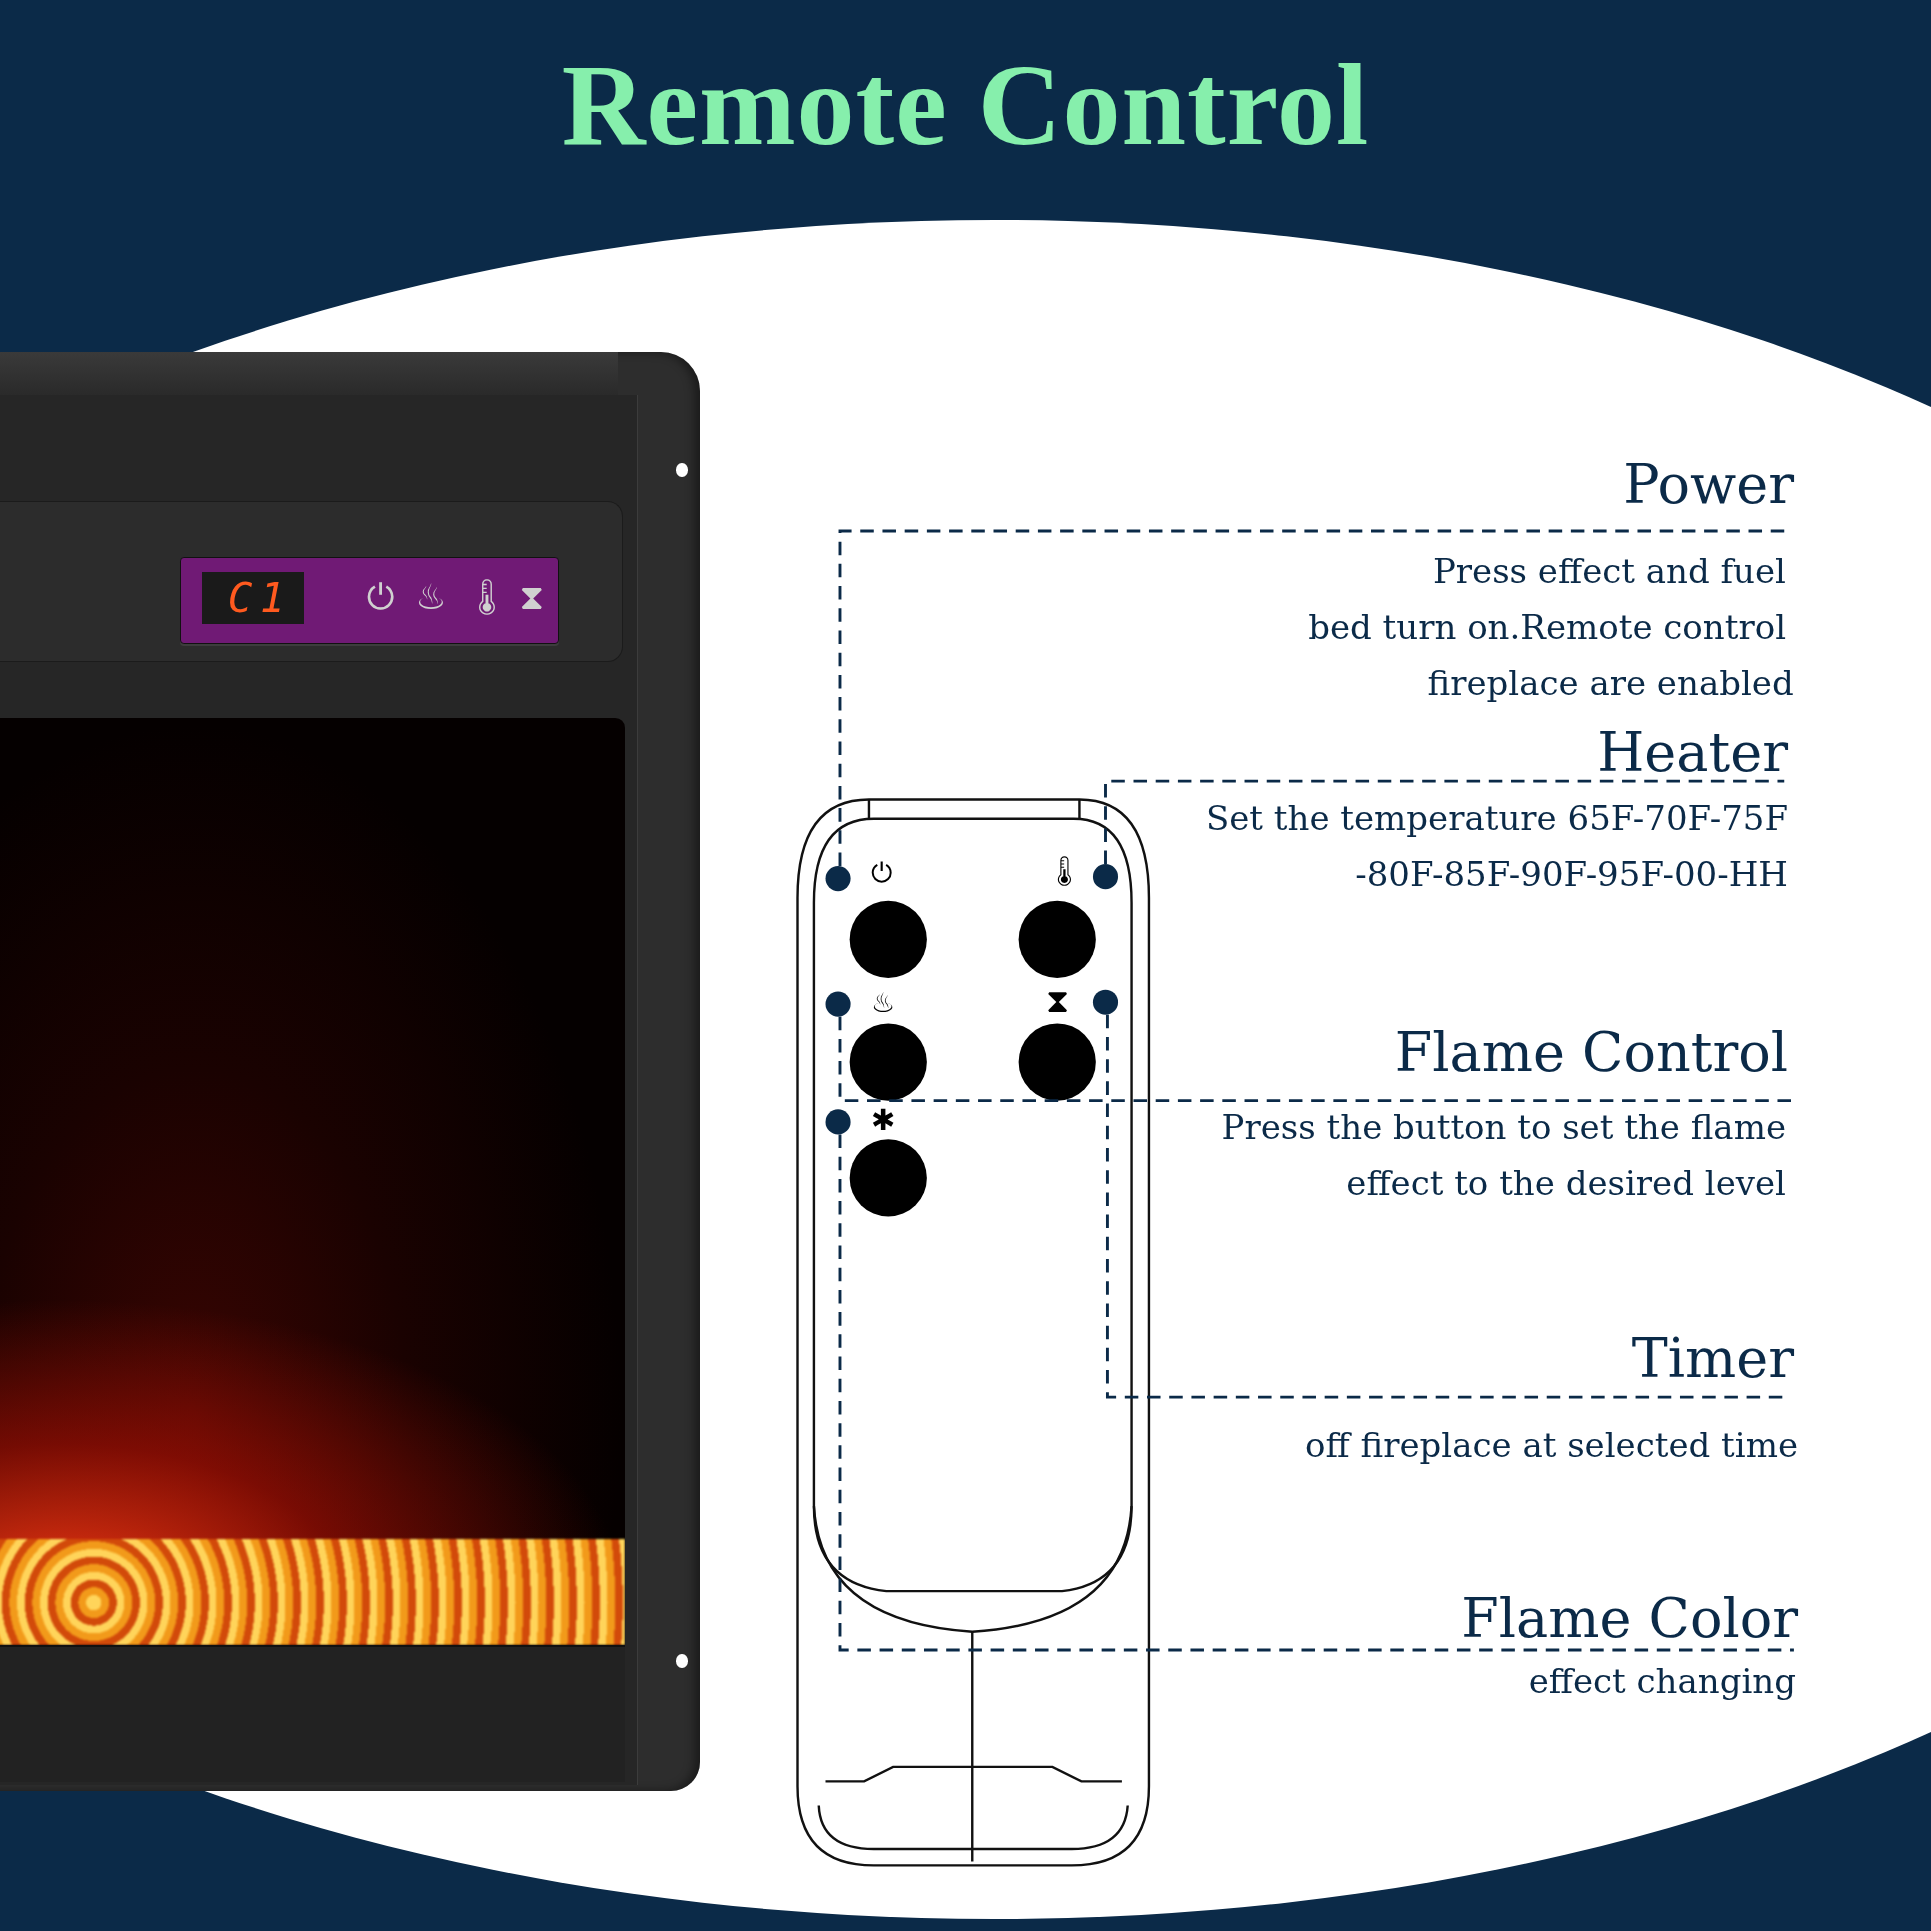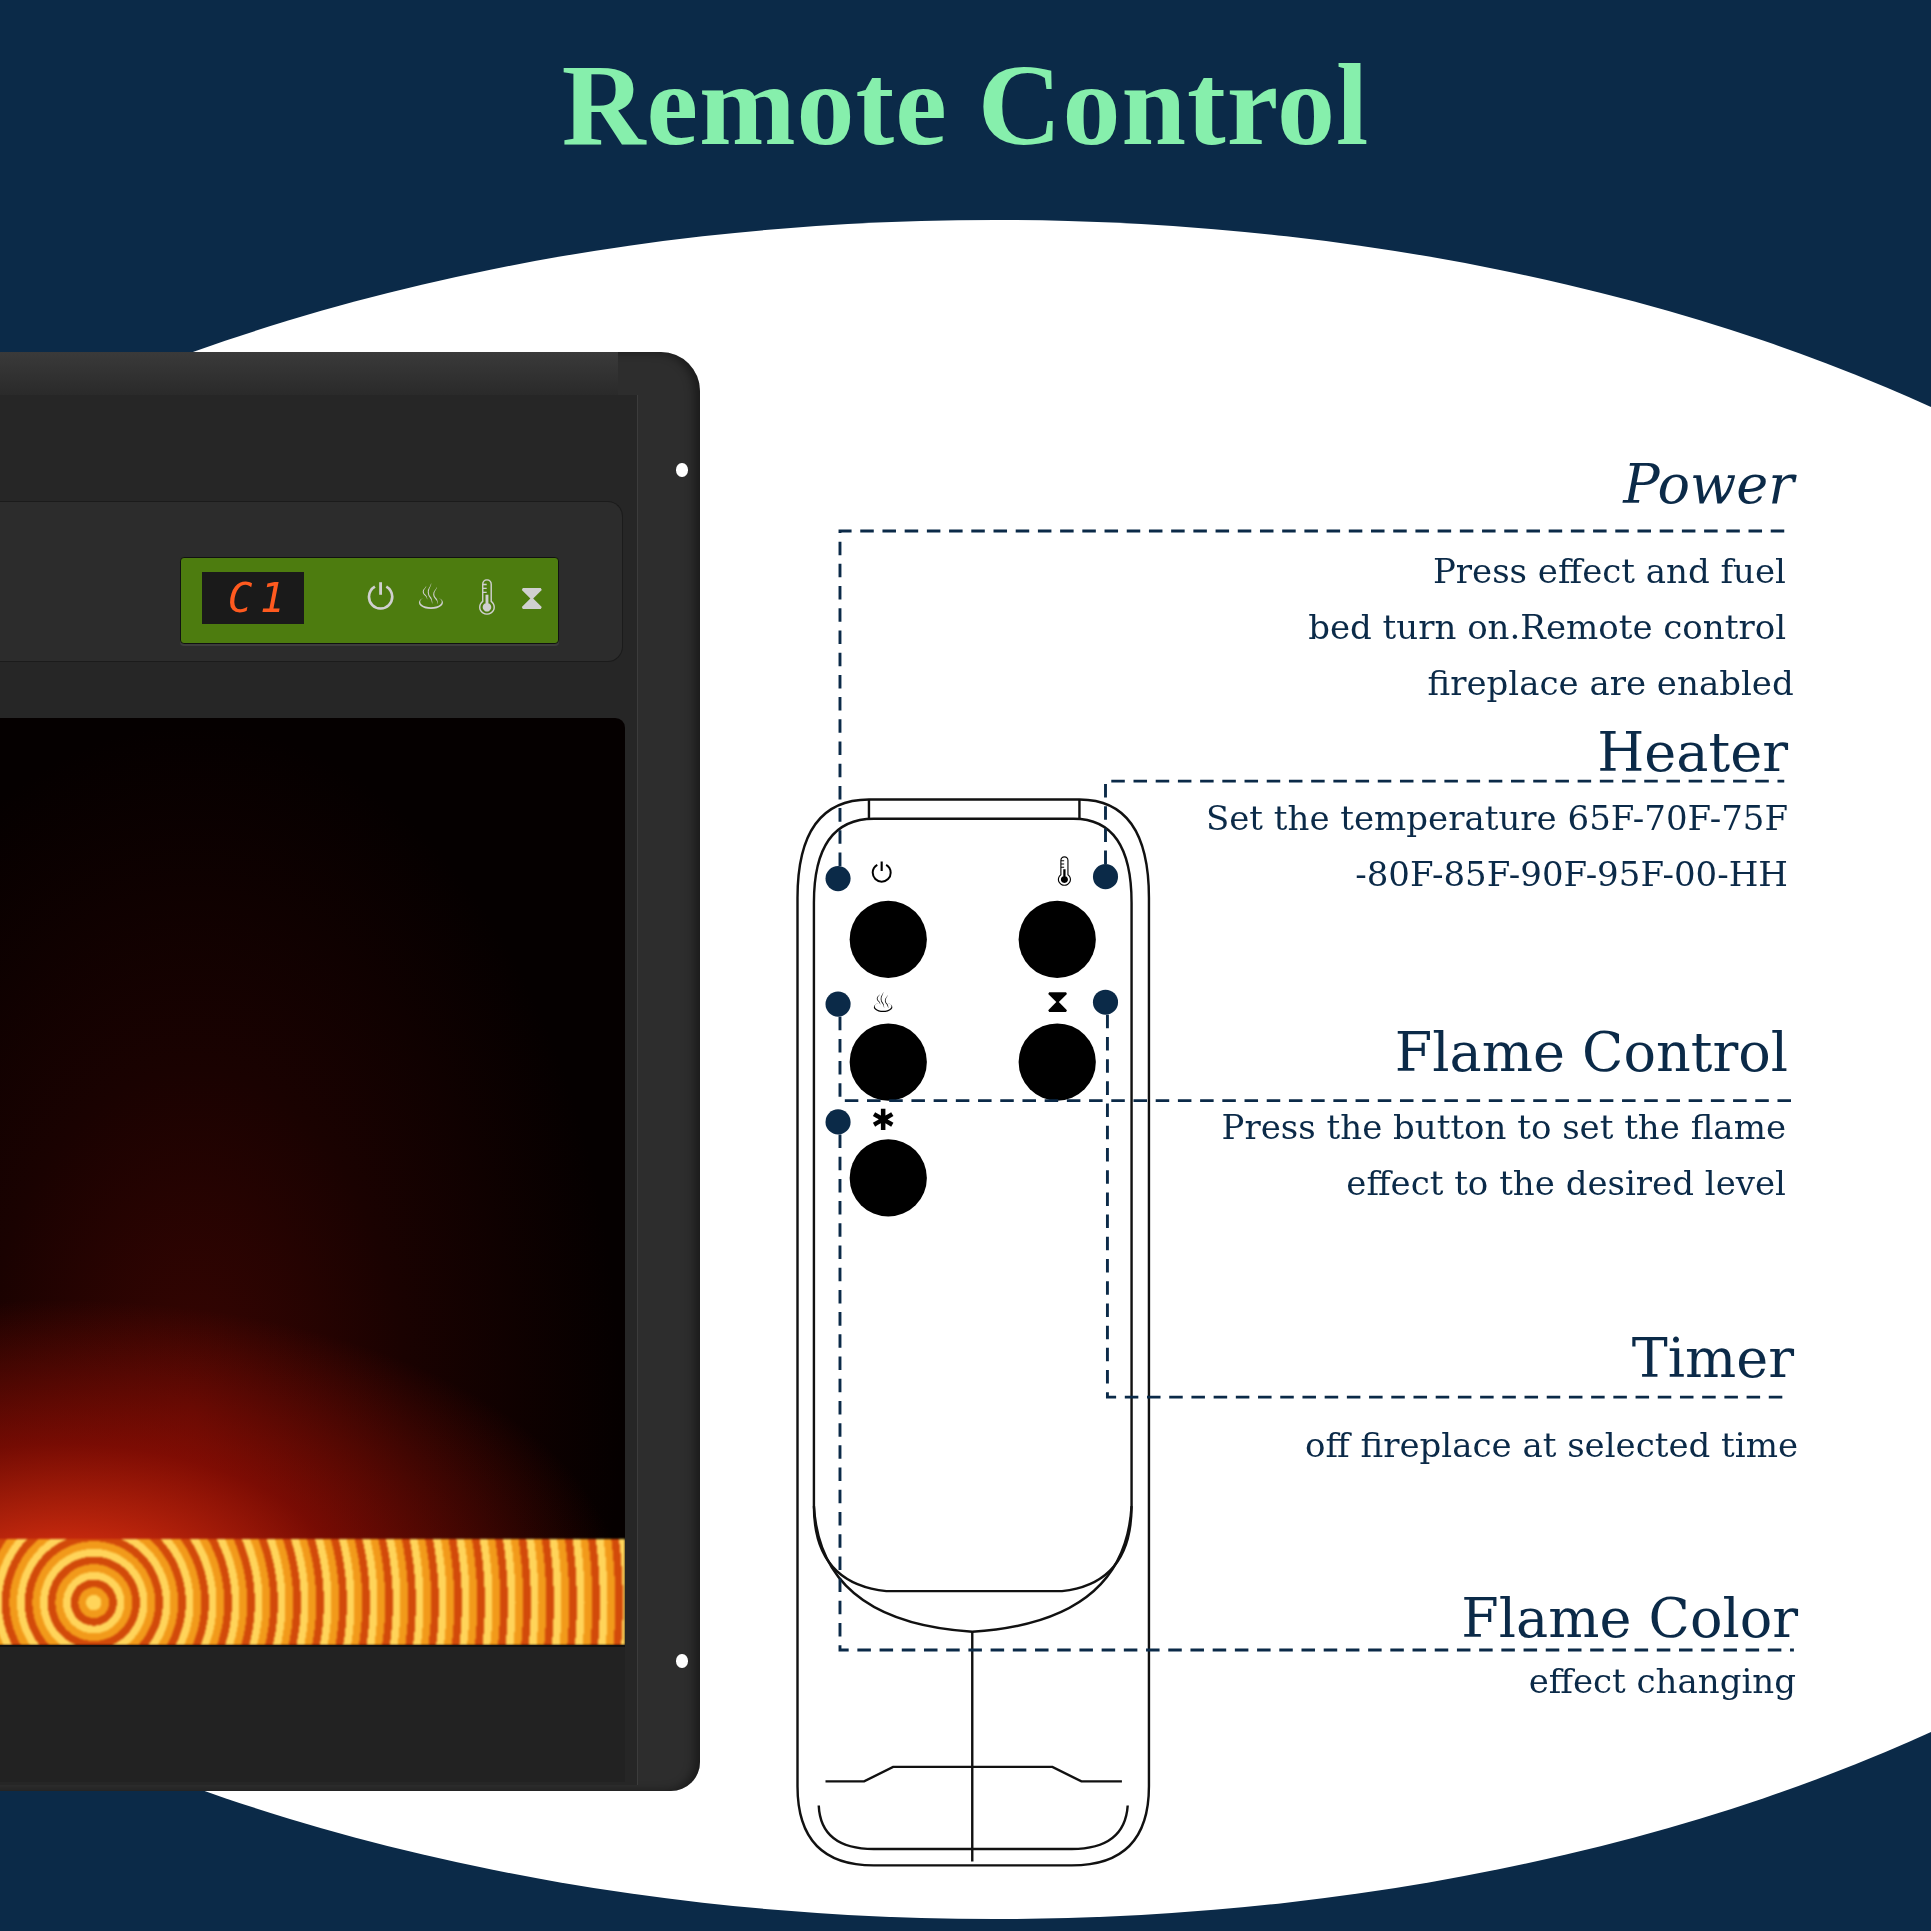--- a/index.html
+++ b/index.html
@@ -3,21 +3,21 @@
 <meta charset="utf-8">
 <style>
   html, body { margin:0; padding:0; }
   body { width:1931px; height:1931px; position:relative; overflow:hidden; background:#0b2a48; font-family:"DejaVu Serif", serif; }
   .title { position:absolute; left:0; top:39px; width:1931px; text-align:center; color:#86efac; font-family:"Liberation Serif", serif; font-weight:bold; font-size:116px; letter-spacing:1px; }
   .white-ellipse { position:absolute; left:-502px; top:220px; width:2993px; height:1699px; border-radius:50%; background:#ffffff; }
   .fp { position:absolute; left:-39px; top:352px; width:739px; height:1439px; background:#2d2d2d; border-radius:0 39px 29px 0; box-shadow: inset -5.8px 0 9.7px rgba(0,0,0,0.4); }
   .fp-top-strip { position:absolute; left:0; top:0; width:657px; height:43px; background:linear-gradient(#3a3a3a,#2a2a2a); }
   .fp-front { position:absolute; left:0; top:43px; width:676px; height:1390px; background:#262626; border-right:1.9px solid #3c3c3c; }
   .fp-panel { position:absolute; left:0; top:106px; width:661px; height:159px; background:#2c2c2c; border-radius:0 15.4px 15.4px 0; border:1.9px solid #1b1b1b; border-left:none; }
-  .ctl { position:absolute; left:219px; top:55px; width:377px; height:85px; background:#4d7c0f; border:1.9px solid #111; border-radius:3.9px; box-shadow:0 1.9px 0 #3d3d3d; }
+  .ctl { position:absolute; left:219px; top:55px; width:377px; height:85px; background:#701a75; border:1.9px solid #111; border-radius:3.9px; box-shadow:0 1.9px 0 #3d3d3d; }
   .led { position:absolute; left:21px; top:13.5px; width:102px; height:52px; background:#1a1a1a; color:#ff5a1f; font-family:"DejaVu Sans Mono", monospace; font-style:italic; font-size:41px; line-height:52px; text-align:right; padding-right:11.6px; box-sizing:border-box; letter-spacing:7.7px; }
   .ctl-icons { position:absolute; left:183px; top:19.3px; display:flex; gap:17.4px; color:#d0d0d0; font-size:35px; }
   .ctl-icons span { width:33px; text-align:center; }
   .glass { position:absolute; left:0; top:323px; width:664px; height:927px; background:radial-gradient(ellipse at 35% 75%, #3a0502 0%, #1a0201 35%, #050000 70%); border-radius:0 9.7px 0 0; overflow:hidden; }
   .flames { position:absolute; left:0; bottom:58px; width:664px; height:290px; background:radial-gradient(ellipse at 15% 100%, rgba(255,60,20,0.9) 0%, rgba(200,20,5,0.5) 35%, rgba(0,0,0,0) 70%); }
   .embers { position:absolute; left:0; bottom:0; width:664px; height:106px; background:repeating-radial-gradient(circle at 20% 60%, #ffd45a 0 7.7px, #f29a1a 7.7px 15.4px, #d24a0a 15.4px 23px); filter:blur(1px); }
   .fp-bottom { position:absolute; left:0; top:1250px; width:664px; height:135px; background:#222; border-top:2.9px solid #111; }
   .hole { position:absolute; width:11.6px; height:13.5px; border-radius:50%; background:#fff; }
   .remote-svg { position:absolute; left:0; top:0; }
   .label { position:absolute; color:#0b2a48; font-family:"DejaVu Serif", serif; text-align:right; }
@@ -90,21 +90,21 @@
     <polyline points="870,1175 870,1709 1858,1709"></polyline>
   </g>
 </svg>
 
 <div style="position:absolute; left:871px; top:857px; font-size:27px; color:#000;">⏻</div>
 <div style="position:absolute; left:1046px; top:854px; font-size:29px; color:#000;">🌡</div>
 <div style="position:absolute; left:871px; top:987px; font-size:27px; color:#000;">♨</div>
 <div style="position:absolute; left:1046px; top:981px; font-size:33px; color:#000;">⧗</div>
 <div style="position:absolute; left:871px; top:1103px; font-size:29px; color:#000;">✱</div>
 
-<div class="label" style="right:137px; top:454px;font-style:italic;">
+<div class="label" style="right:137px; top:454px;">
   <div class="h">Power</div>
 </div>
 <div class="label" style="right:145px; top:543px;">
   <div class="d">Press effect and fuel</div>
   <div class="d">bed turn on.Remote control</div>
   <div class="d" style="margin-right:-7.7px;">fireplace are enabled</div>
 </div>
 
 <div class="label" style="right:143px; top:722px;">
   <div class="h">Heater</div>

